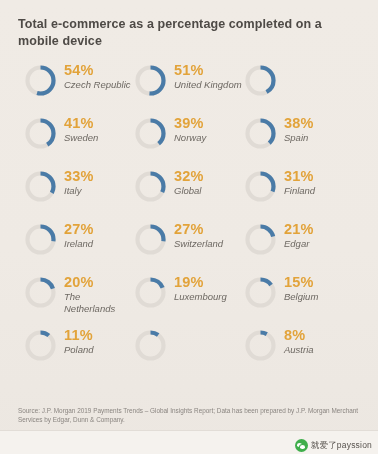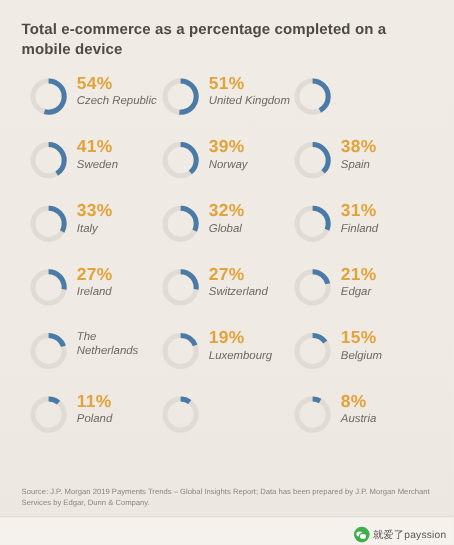--- a/index.html
+++ b/index.html
@@ -272,20 +272,21 @@
         </div>
       </div>
       <div class="cell">
         <div class="donut">
           <svg width="33" height="33" viewBox="0 0 33 33">
             <circle cx="16.5" cy="16.5" r="13" fill="none" stroke="#e0dbd5" stroke-width="4.2"></circle>
             <circle cx="16.5" cy="16.5" r="13" fill="none" stroke="#4a7ba7" stroke-width="4.2" stroke-dasharray="16.34 65.35" stroke-linecap="butt" transform="rotate(-90 16.5 16.5)"></circle>
           </svg>
         </div>
         <div class="txt">
+          <div class="pct">20%</div>
           <div class="lbl">The Netherlands</div>
         </div>
       </div>
       <div class="cell">
         <div class="donut">
           <svg width="33" height="33" viewBox="0 0 33 33">
             <circle cx="16.5" cy="16.5" r="13" fill="none" stroke="#e0dbd5" stroke-width="4.2"></circle>
             <circle cx="16.5" cy="16.5" r="13" fill="none" stroke="#4a7ba7" stroke-width="4.2" stroke-dasharray="15.52 66.16" stroke-linecap="butt" transform="rotate(-90 16.5 16.5)"></circle>
           </svg>
         </div>

